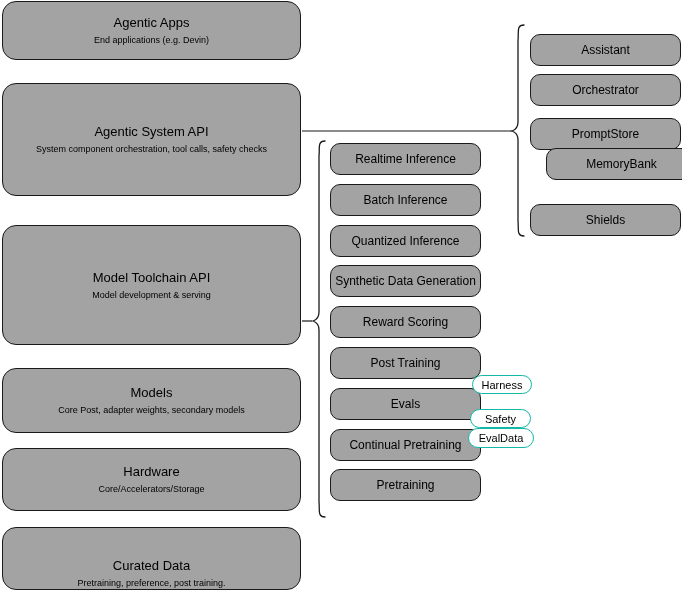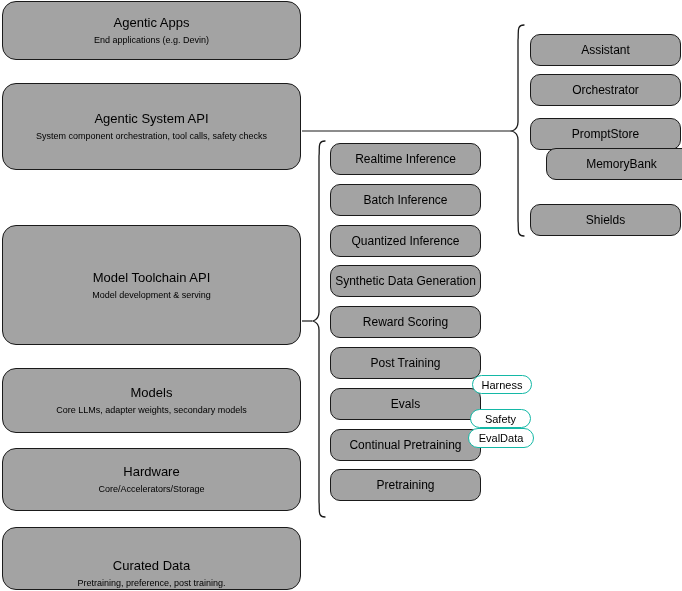--- a/index.html
+++ b/index.html
@@ -91,33 +91,33 @@
 </head>
 <body>
 
 <div id="canvas">
 
   <div class="box layer-box" style="top:1px; height:59px;">
     <div class="title">Agentic Apps</div>
     <div class="subtitle">End applications (e.g. Devin)</div>
   </div>
 
-  <div class="box layer-box" style="top:83px; height:87px;">
+  <div class="box layer-box" style="top:83px; height:113px;">
     <div class="title">Agentic System API</div>
     <div class="subtitle">System component orchestration, tool calls, safety checks</div>
   </div>
 
   <div class="box layer-box" style="top:225px; height:120px;">
     <div class="title">Model Toolchain API</div>
     <div class="subtitle">Model development &amp; serving</div>
   </div>
 
   <div class="box layer-box" style="top:368px; height:65px;">
     <div class="title">Models</div>
-    <div class="subtitle">Core LLMs, adapter weights, secondary models</div>
+    <div class="subtitle">Core Post, adapter weights, secondary models</div>
   </div>
 
   <div class="box layer-box" style="top:448px; height:63px;">
     <div class="title">Hardware</div>
     <div class="subtitle">Core/Accelerators/Storage</div>
   </div>
 
   <div class="box layer-box" style="top:527px; height:63px;justify-content:flex-end;">
     <div class="title">Curated Data</div>
     <div class="subtitle">Pretraining, preference, post training.</div>

